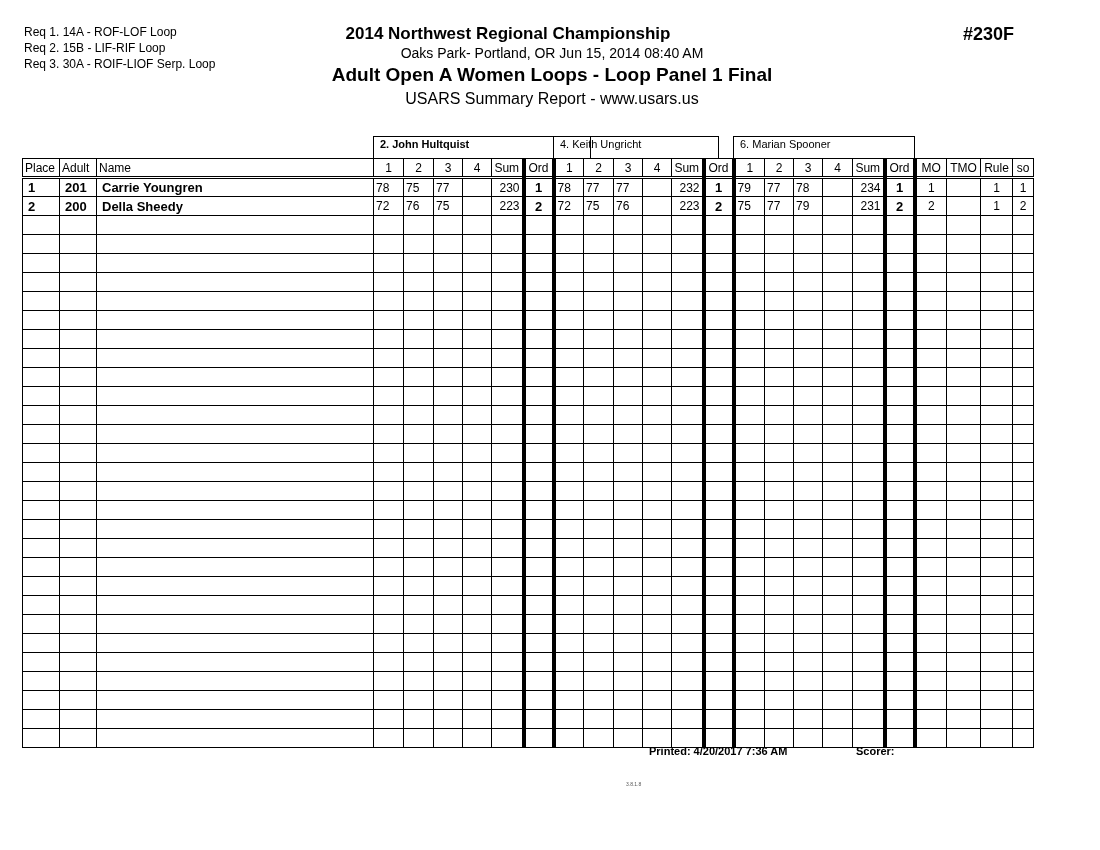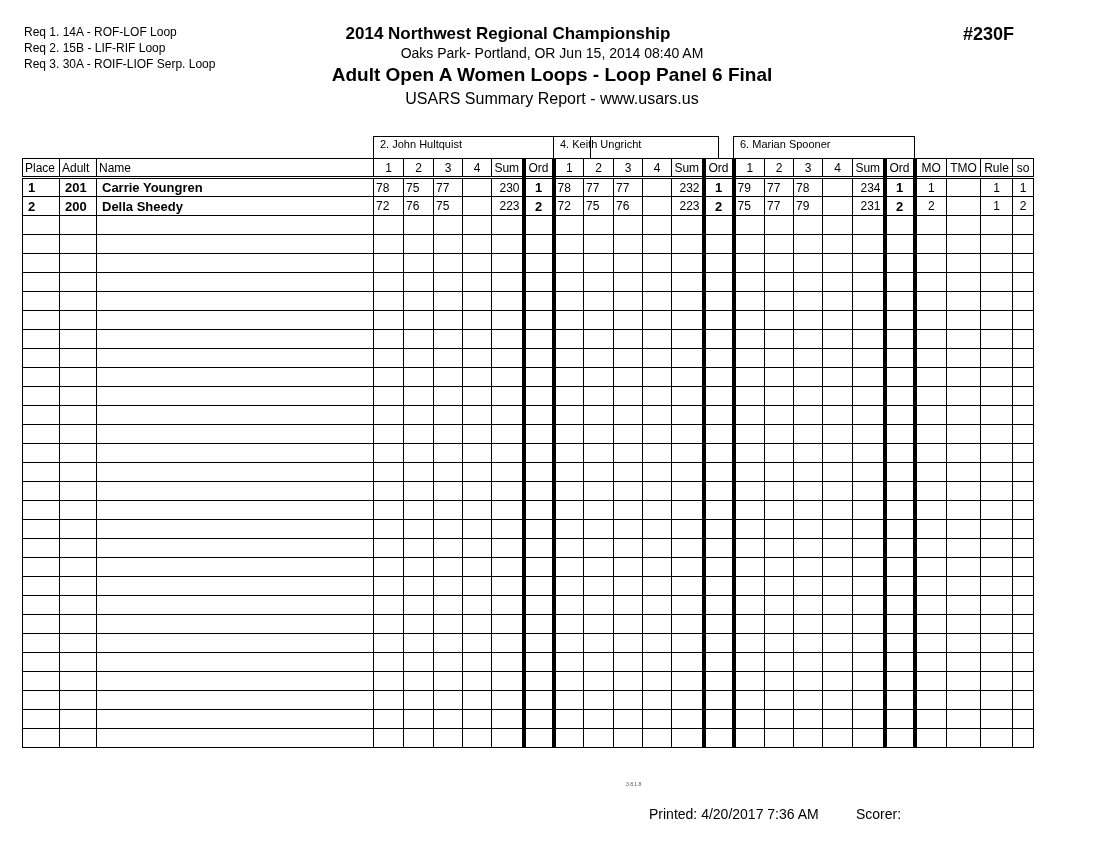--- a/index.html
+++ b/index.html
@@ -21,37 +21,37 @@
   table.grid td { border:1px solid #000; height:19px; padding:0 2px; font-size:12px;
                   box-sizing:border-box; overflow:hidden; white-space:nowrap; }
   table.grid tr.hdr td { height:19px; font-size:12px; text-align:center; border-bottom:3px double #000; }
   table.grid tr.hdr td.l { text-align:left;margin-top:26px; }
   table.grid td.thickL { border-left:4px solid #000; }
   table.grid td.c { text-align:center; }
   table.grid td.r { text-align:right; }
   table.grid td.b { font-weight:bold; font-size:13px; }
   table.grid td.bl { font-weight:bold; font-size:13px; padding-left:5px; }
 
-  .footer { top:806px; font-size:14px; }
+  .footer { top:745px; font-size:11px;font-weight:bold; }
   .ver { left:626px; top:781px; font-size:5px; color:#555; }
 </style>
 </head>
 <body>
 
 <div class="abs req" style="top:24px;">Req  1.  14A - ROF-LOF Loop</div>
 <div class="abs req" style="top:40px;">Req  2.  15B - LIF-RIF Loop</div>
 <div class="abs req" style="top:56px;text-align:center;">Req  3.  30A - ROIF-LIOF Serp. Loop</div>
 
 <div class="abs title1"><span>2014 Northwest Regional Championship</span></div>
 <div class="abs title2"><span>Oaks Park- Portland, OR  Jun 15, 2014  08:40 AM</span></div>
-<div class="abs title3"><span>Adult Open A Women Loops - Loop Panel 6 Final</span></div>
+<div class="abs title3"><span>Adult Open A Women Loops - Loop Panel 1 Final</span></div>
 <div class="abs title4"><span>USARS Summary Report - www.usars.us</span></div>
 <div class="abs eventno">#230F</div>
 
-<div class="judge-box" style="left:373px; width:218px;">2.  John Hultquist</div>
+<div class="judge-box" style="left:373px; width:218px;font-weight:bold;">2.  John Hultquist</div>
 <div class="judge-box" style="left:553px; width:166px;">4.  Keith Ungricht</div>
 <div class="judge-box" style="left:733px; width:182px;">6.  Marian Spooner</div>
 
 <table class="grid" id="grid">
   <colgroup>
     <col style="width:37px">
       <col style="width:37px">
       <col style="width:277px">
     <col style="width:30px">
       <col style="width:30px">

